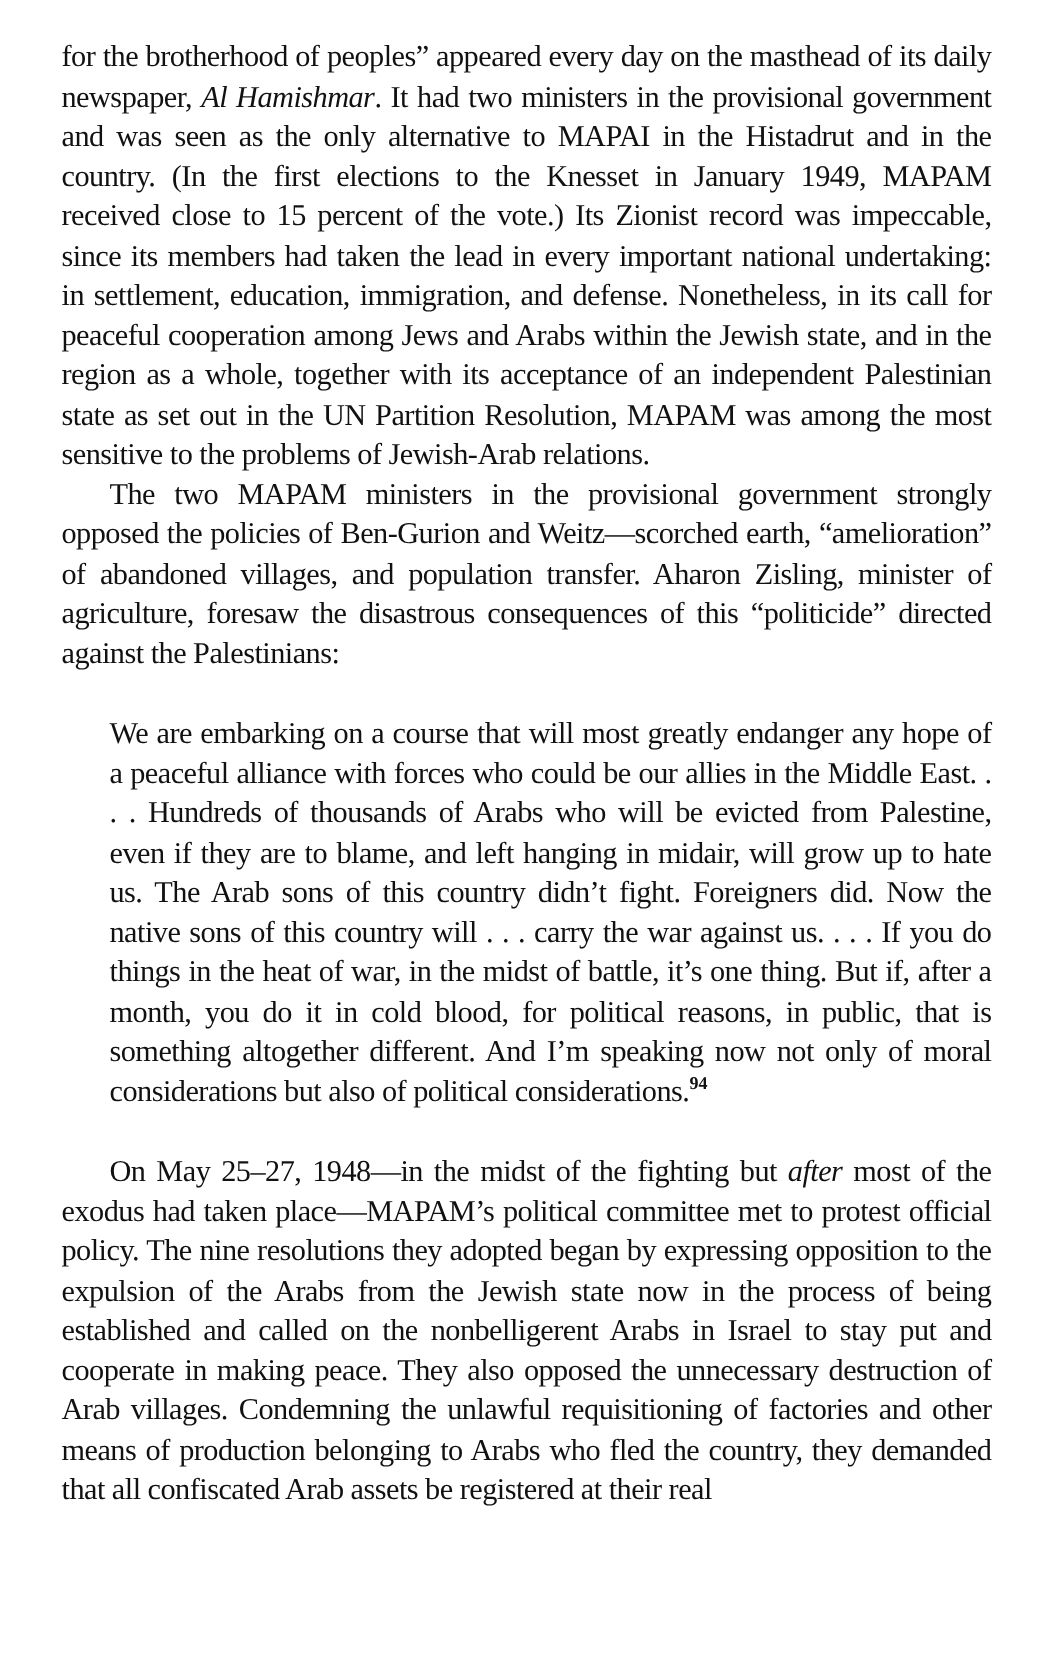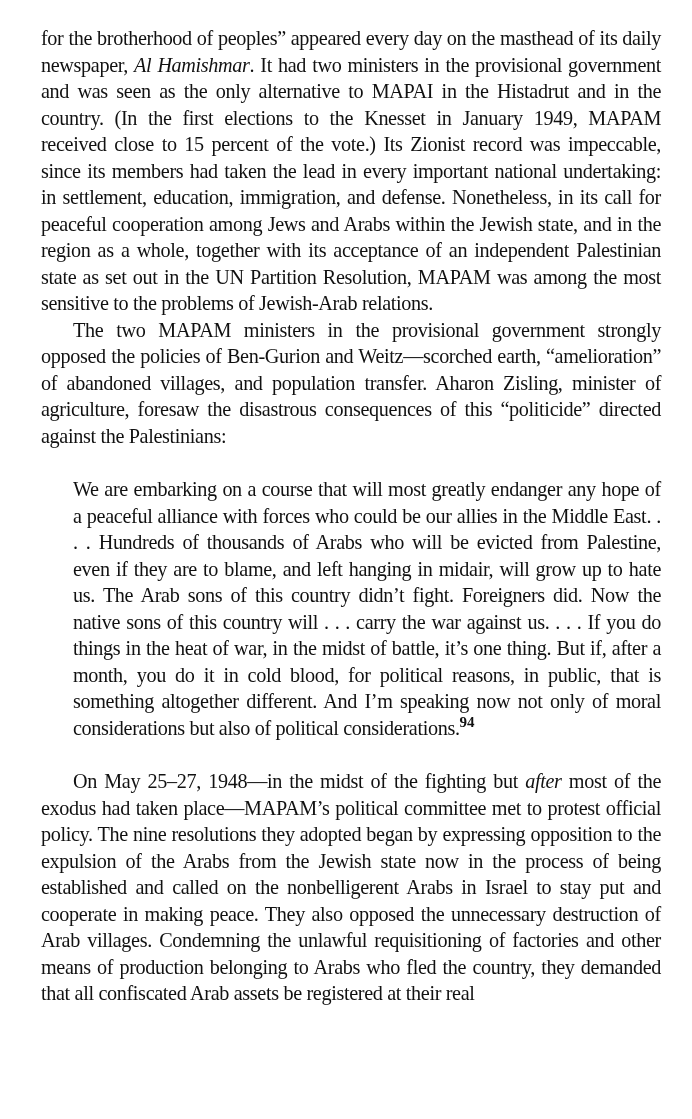--- a/index.html
+++ b/index.html
@@ -14,21 +14,21 @@
     letter-spacing: -0.35px;
   }
   .para { margin: 0; text-align: justify; text-align-last: left; }
   .para.indent { text-indent: 32px; }
   .para.cont { text-indent: 0; }
   .quote {
     margin: 27px 0 27px 32px;
     text-align: justify; text-align-last: left;
   }
   em { font-style: italic; }
-  sup.fn { font-size: 15px; vertical-align: 8px; line-height: 0; font-weight: bold; letter-spacing: 0; }
+  sup.fn { font-size: 12px; vertical-align: 8px; line-height: 0; font-weight: bold; letter-spacing: 0; }
 </style>
 </head>
 <body>
 
 <div class="page">
   <p class="para cont"><span>for the brotherhood of peoples” appeared every day on the masthead of its daily newspaper, </span><em>Al Hamishmar</em><span>. It had two ministers in the provisional government and was seen as the only alternative to MAPAI in the Histadrut and in the country. (In the first elections to the Knesset in January 1949, MAPAM received close to 15 percent of the vote.) Its Zionist record was impeccable, since its members had taken the lead in every important national undertaking: in settlement, education, immigration, and defense. Nonetheless, in its call for peaceful cooperation among Jews and Arabs within the Jewish state, and in the region as a whole, together with its acceptance of an independent Palestinian state as set out in the UN Partition Resolution, MAPAM was among the most sensitive to the problems of Jewish-Arab relations.</span></p>
 
   <p class="para indent"><span>The two MAPAM ministers in the provisional government strongly opposed the policies of Ben-Gurion and Weitz—scorched earth, “amelioration” of abandoned villages, and population transfer. Aharon Zisling, minister of agriculture, foresaw the disastrous consequences of this “politicide” directed against the Palestinians:</span></p>
 
   <blockquote class="quote"><span>We are embarking on a course that will most greatly endanger any hope of a peaceful alliance with forces who could be our allies in the Middle East. . . . Hundreds of thousands of Arabs who will be evicted from Palestine, even if they are to blame, and left hanging in midair, will grow up to hate us. The Arab sons of this country didn’t fight. Foreigners did. Now the native sons of this country will . . . carry the war against us. . . . If you do things in the heat of war, in the midst of battle, it’s one thing. But if, after a month, you do it in cold blood, for political reasons, in public, that is something altogether different. And I’m speaking now not only of moral considerations but also of political considerations.</span><sup class="fn">94</sup></blockquote>

